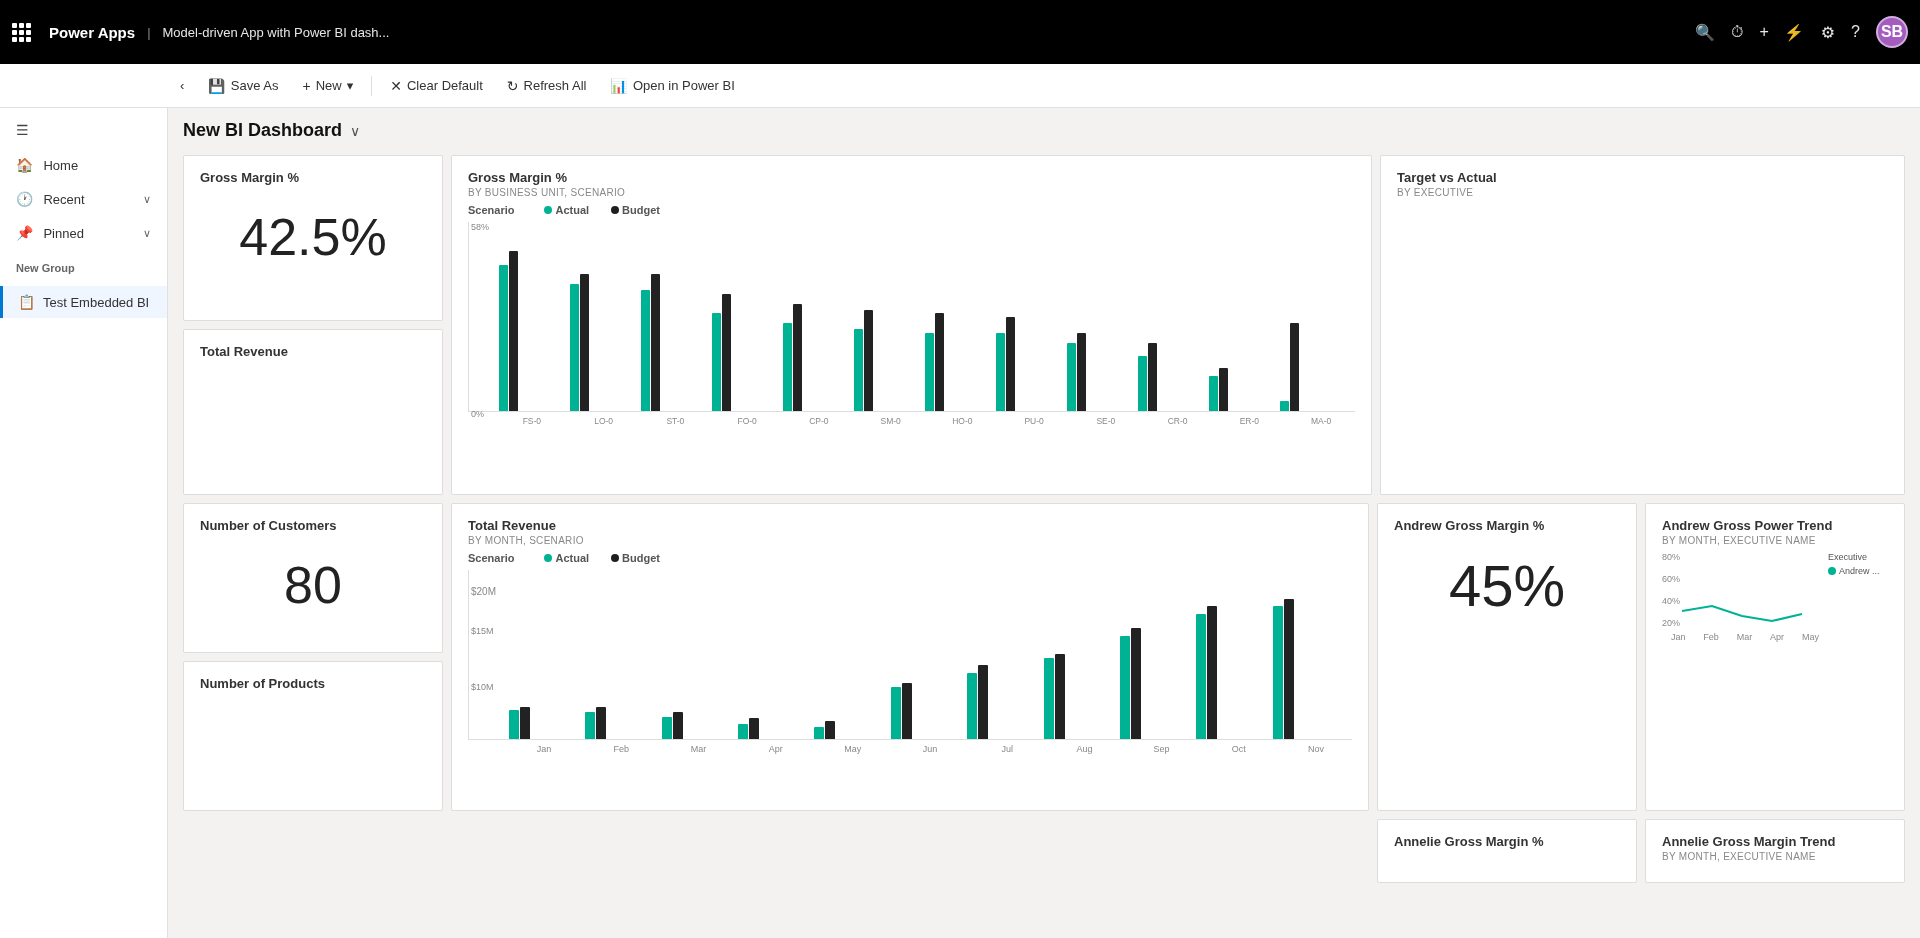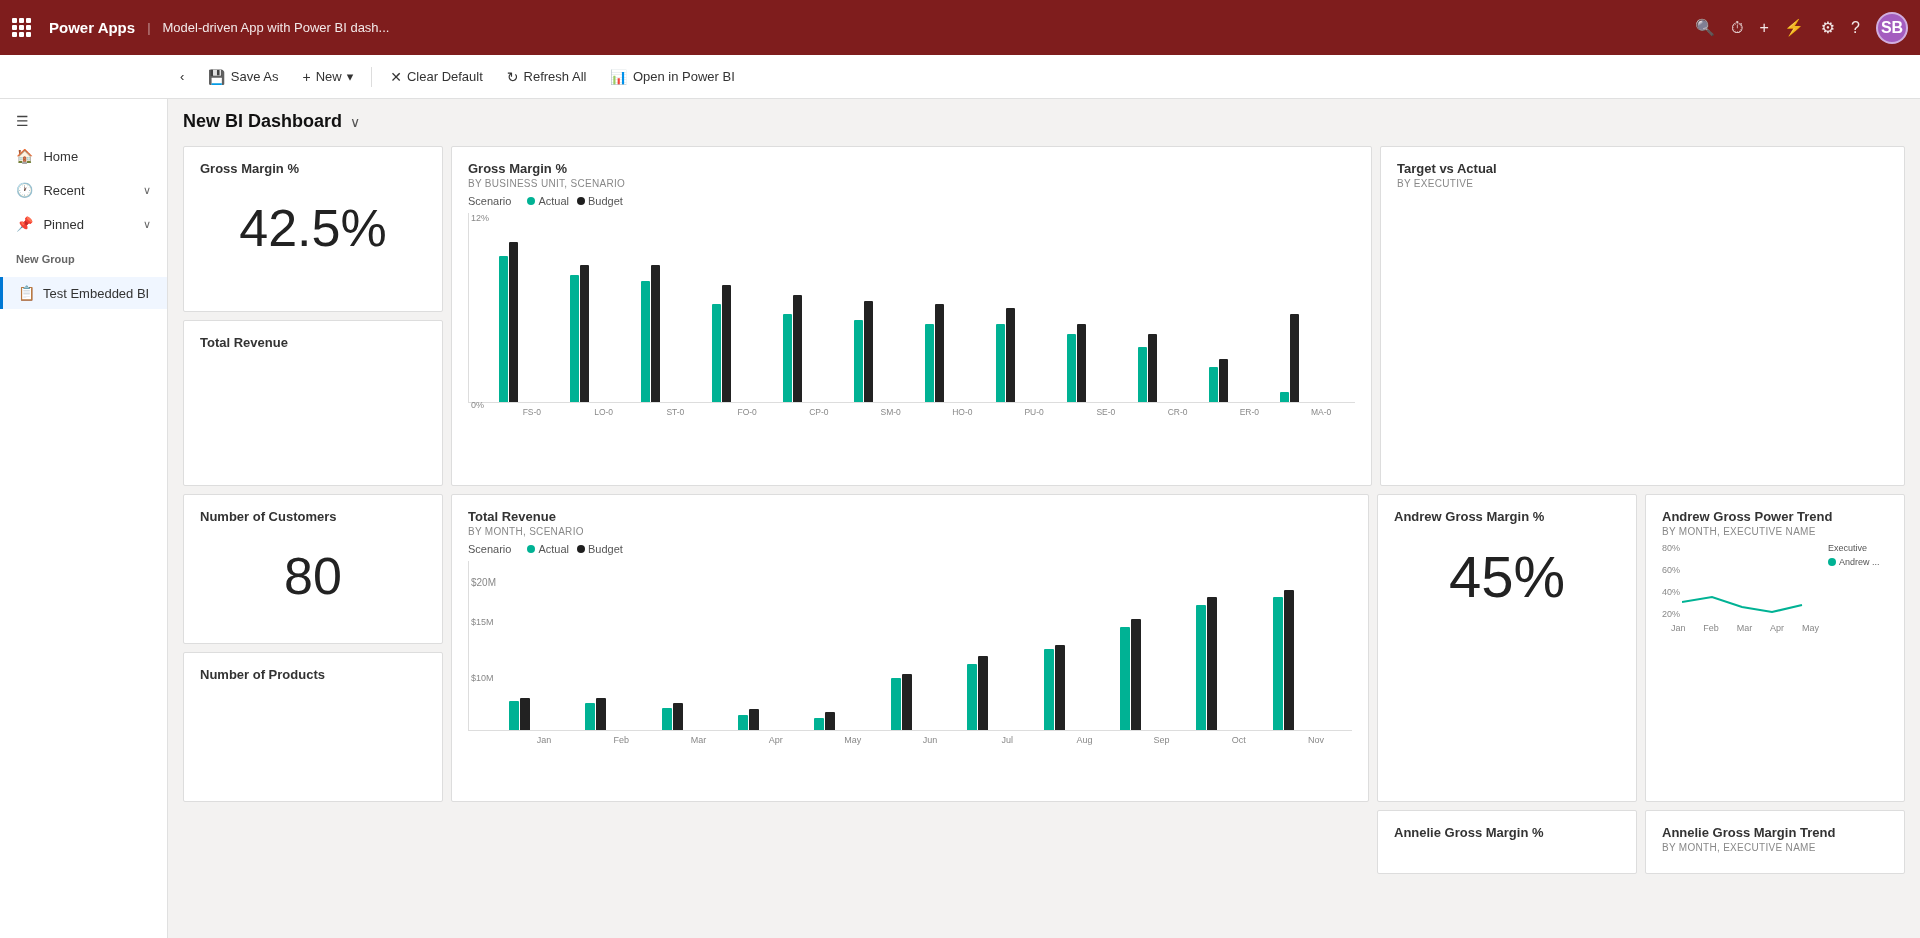--- a/index.html
+++ b/index.html
@@ -1,21 +1,21 @@
 <!DOCTYPE html>
 <html><head>
   <meta charset="utf-8">
   <style>
     * { box-sizing: border-box; margin: 0; padding: 0; }
     body { font-family: 'Segoe UI', sans-serif; background: #f3f2f1; overflow: hidden; }
 
     
     .top-nav {
-      background: #7f1d1d;
-      height: 55px;
+      background: #000000;
+      height: 64px;
       display: flex;
       align-items: center;
       padding: 0 12px;
       gap: 12px;
       color: white;
     }
     .top-nav .app-name {
       font-size: 15px;
       font-weight: 600;
       color: white;
@@ -141,21 +141,21 @@
       height: 100px;
     }
     .bar-chart {
       position: relative;
       height: 220px;
     }
     .y-axis-label {
       position: absolute;
       left: 0; font-size: 9px; color: #888;
     }
-    .legend { display: flex; gap: 8px; margin-bottom: 6px; font-size: 11px; color: #555; align-items: center; }
+    .legend { display: flex; gap: 22px; margin-bottom: 6px; font-size: 11px; color: #555; align-items: center; font-weight: bold; }
     .legend-dot { width: 8px; height: 8px; border-radius: 50%; display: inline-block; margin-right: 3px; }
     .legend-dot.actual { background: #00b294; }
     .legend-dot.budget { background: #1f1f1f; }
     .scenario-label { font-size: 11px; color: #555; margin-right: 8px; }
 
     
     .db-row1 {
       display: grid;
       grid-template-columns: 260px 1fr 525px;
       gap: 8px;
@@ -290,21 +290,21 @@
       <div class="card">
         <div class="card-title">Gross Margin %</div>
         <div class="card-subtitle">BY BUSINESS UNIT, SCENARIO</div>
         <div class="legend">
           <span class="scenario-label">Scenario</span>
           <span><span class="legend-dot actual"></span><span>Actual</span></span>
           <span><span class="legend-dot budget"></span><span>Budget</span></span>
         </div>
         <div class="bar-chart">
           <div style="display:flex;height:190px;position:relative;border-bottom:1px solid #ddd;border-left:1px solid #ddd;align-items:flex-end;padding:0 8px 0 30px;">
-            <span class="y-axis-label" style="top:0;left:2px;font-size:9px;color:#888">12%</span>
+            <span class="y-axis-label" style="top:0;left:2px;font-size:9px;color:#888">58%</span>
             <span class="y-axis-label" style="bottom:-8px;left:2px;font-size:9px;color:#888">0%</span>
 
             <div id="bar-chart-groups" style="display:flex;gap:4px;align-items:flex-end;width:100%;height:100%;">
                 <div style="display: flex; gap: 1px; align-items: flex-end; flex: 1 1 0%;">
                   <div style="width: 9px; height: 146.341px; background: rgb(0, 178, 148); border-radius: 1px 1px 0px 0px;"></div>
                   <div style="width: 9px; height: 160px; background: rgb(34, 34, 34); border-radius: 1px 1px 0px 0px;"></div>
                 </div>
                 <div style="display: flex; gap: 1px; align-items: flex-end; flex: 1 1 0%;">
                   <div style="width: 9px; height: 126.829px; background: rgb(0, 178, 148); border-radius: 1px 1px 0px 0px;"></div>
                   <div style="width: 9px; height: 136.585px; background: rgb(34, 34, 34); border-radius: 1px 1px 0px 0px;"></div>

